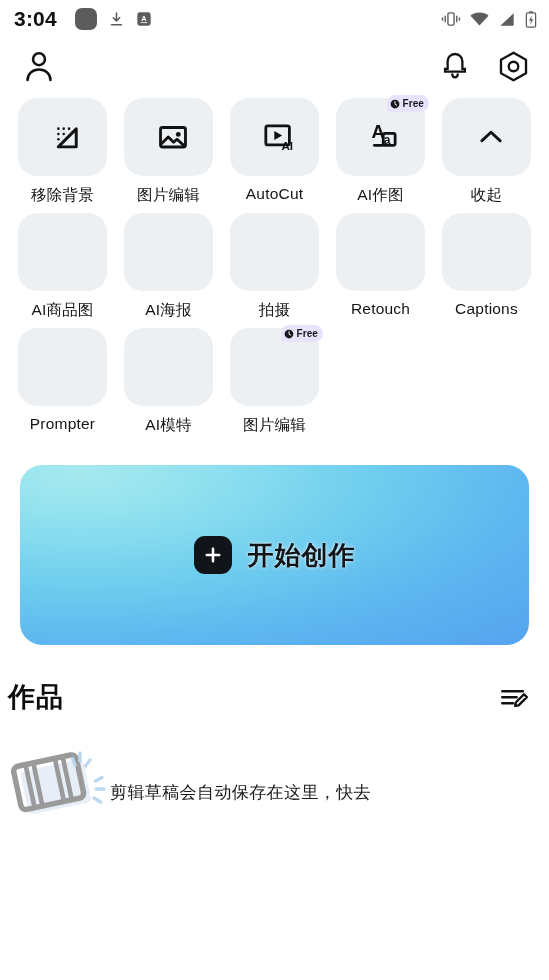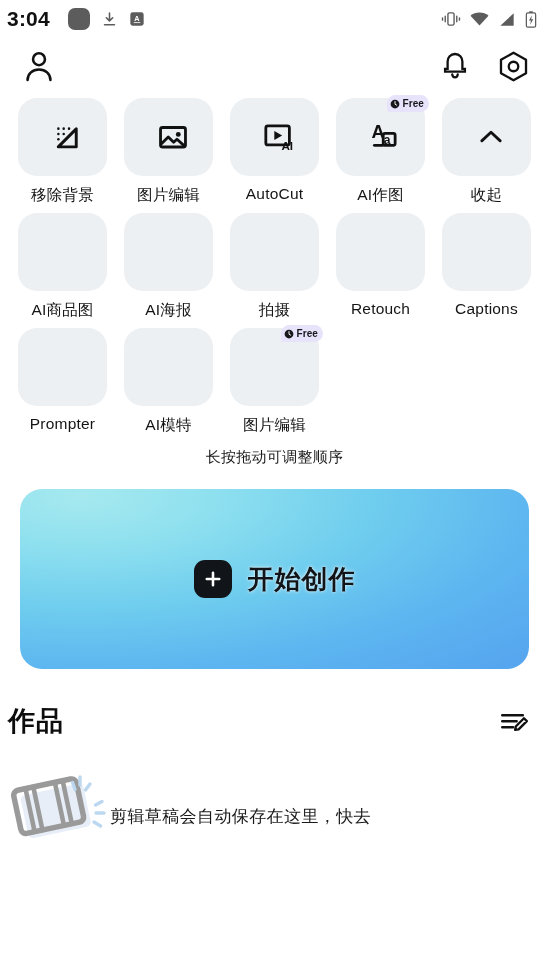--- a/index.html
+++ b/index.html
@@ -7,21 +7,21 @@
     width:549px; height:980px;
     background:#ffffff;
     font-family:"Liberation Sans","DejaVu Sans",sans-serif;
     overflow:hidden;
   }
   #app { position:relative; width:549px; height:980px; background:#fff; overflow:hidden; }
 
   
   .statusbar {
     height:38px; display:flex; align-items:center;
-    padding:0 12px 0 7px; color:#1a1a1a;
+    padding:0 12px 0 14px; color:#1a1a1a;
   }
   .sb-time { font-size:21px; font-weight:700; letter-spacing:.2px; color:#111; }
   .sb-left-icons { display:flex; align-items:center; gap:11px; margin-left:18px; }
   .sb-right { margin-left:auto; display:flex; align-items:center; gap:9px; }
   .sb-appdot { width:22px; height:22px; border-radius:7px; background:#5c5c5c; display:block; }
   .sb-ico { display:block; }
 
   
   .appbar {
     height:56px; display:flex; align-items:center;
@@ -275,21 +275,20 @@
             </svg>
             <span>Free</span>
           </div>
         </div>
         <div class="tool-label">图片编辑</div>
       </div>
       <div class="tool" style="visibility:hidden"></div>
       <div class="tool" style="visibility:hidden"></div>
     </div>
 
-    <div class="hint">长按拖动可调整顺序</div>
   </div>
 
   <div class="cta-wrap">
     <div class="cta">
       <div class="cta-inner">
         <div class="plus-box">
           <svg viewBox="0 0 24 24" width="22" height="22">
             <path d="M12 5.2v13.6M5.2 12h13.6" stroke="#fff" stroke-width="2.8" stroke-linecap="round"></path>
           </svg>
         </div>

